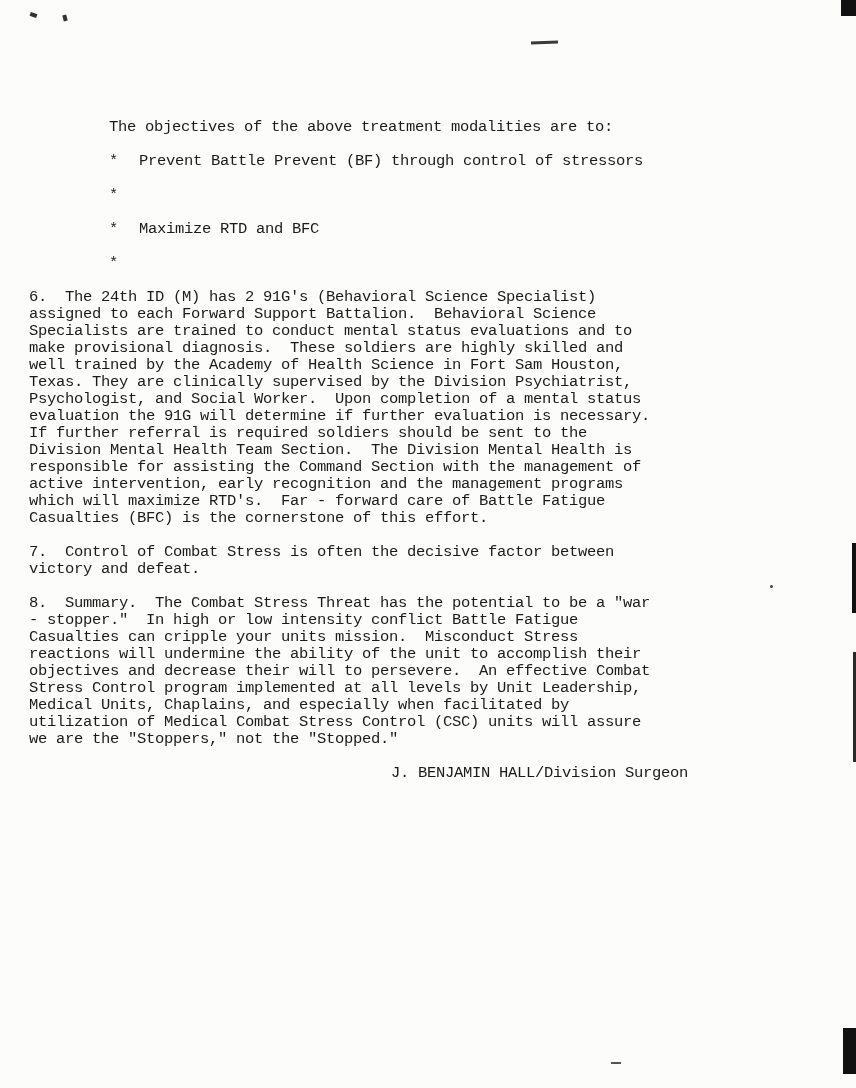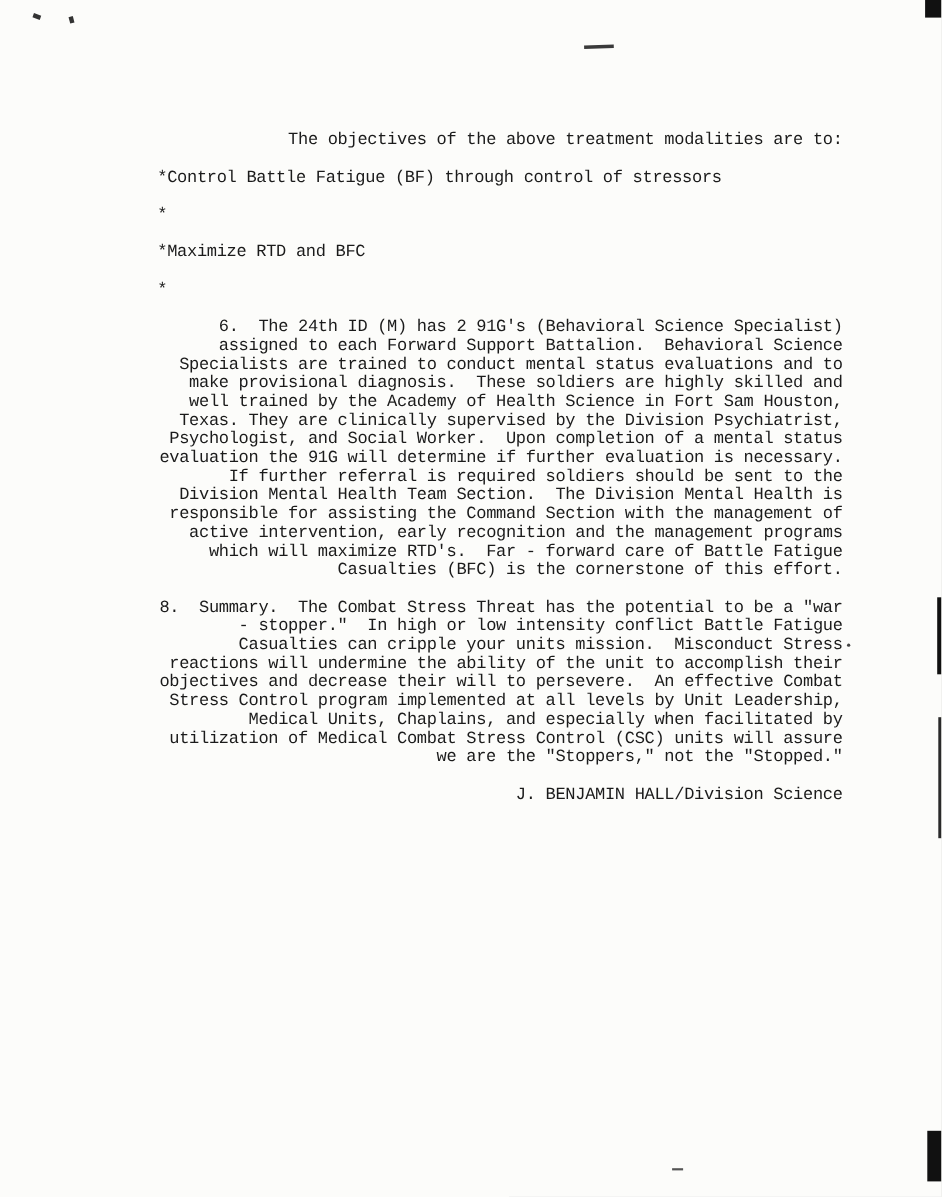--- a/index.html
+++ b/index.html
@@ -15,23 +15,22 @@
     overflow: hidden;
     font-family: "Liberation Mono", "DejaVu Sans Mono", monospace;
     font-size: 15.5px;
     line-height: 17px;
     color: #1b1b1b;
     letter-spacing: -0.3px;
   }
   .content {
     position: absolute;
     top: 119px;
-    left: 42px;
+    left: 29px;
     width: 724px;
-    text-align: right;
   }
   .intro {
     margin: 0 0 17px 80px;
     white-space: pre-wrap;
   }
   .bullet {
     display: flex;
     margin: 0 0 17px 80px;
   }
   .bullet .marker {
@@ -77,21 +76,21 @@
   <div class="artifact a-speck-2"></div>
   <div class="artifact a-speck-3"></div>
   <div class="artifact a-speck-4"></div>
 
   <div class="content">
 
     <p class="intro">The objectives of the above treatment modalities are to:</p>
 
     <div class="bullet">
       <span class="marker">*</span>
-      <span class="btext">Control Battle Fatigue (BF) through control of stressors</span>
+      <span class="btext">Prevent Battle Prevent (BF) through control of stressors</span>
     </div>
 
     <div class="bullet">
       <span class="marker">*</span>
     </div>
 
     <div class="bullet">
       <span class="marker">*</span>
       <span class="btext">Maximize RTD and BFC</span>
     </div>
@@ -108,28 +107,30 @@
 Texas. They are clinically supervised by the Division Psychiatrist,
 Psychologist, and Social Worker.  Upon completion of a mental status
 evaluation the 91G will determine if further evaluation is necessary.
 If further referral is required soldiers should be sent to the
 Division Mental Health Team Section.  The Division Mental Health is
 responsible for assisting the Command Section with the management of
 active intervention, early recognition and the management programs
 which will maximize RTD's.  Far - forward care of Battle Fatigue
 Casualties (BFC) is the cornerstone of this effort.</div>
 
+    <div class="para">7.  Control of Combat Stress is often the decisive factor between
+victory and defeat.</div>
 
     <div class="para">8.  Summary.  The Combat Stress Threat has the potential to be a "war
 - stopper."  In high or low intensity conflict Battle Fatigue
 Casualties can cripple your units mission.  Misconduct Stress
 reactions will undermine the ability of the unit to accomplish their
 objectives and decrease their will to persevere.  An effective Combat
 Stress Control program implemented at all levels by Unit Leadership,
 Medical Units, Chaplains, and especially when facilitated by
 utilization of Medical Combat Stress Control (CSC) units will assure
 we are the "Stoppers," not the "Stopped."</div>
 
 
-    <div class="signature">J. BENJAMIN HALL/Division Science</div>
+    <div class="signature">J. BENJAMIN HALL/Division Surgeon</div>
 
   </div>
 </div>
 
 </body></html>

